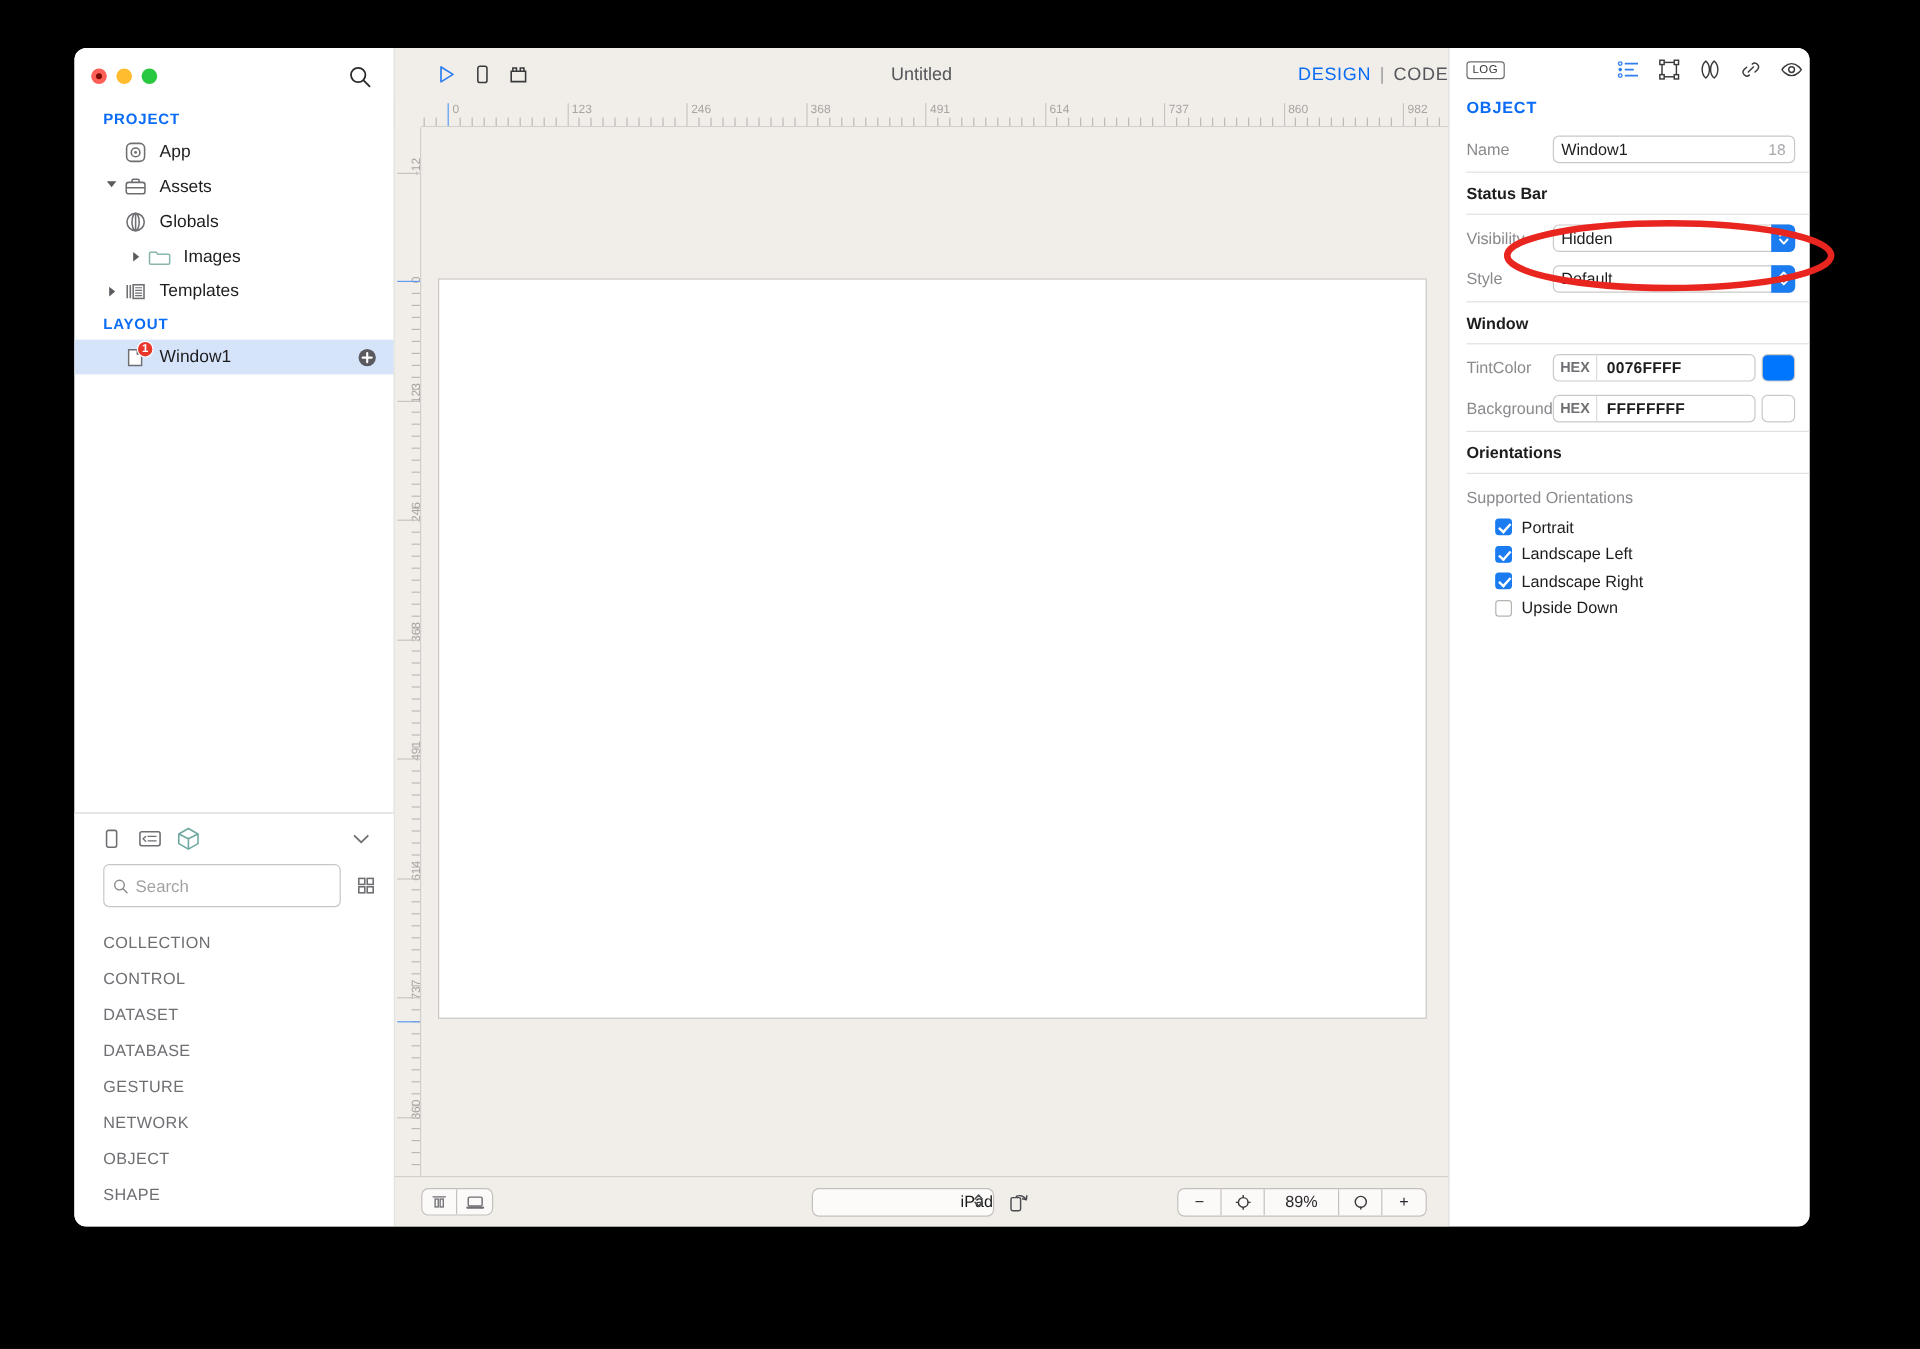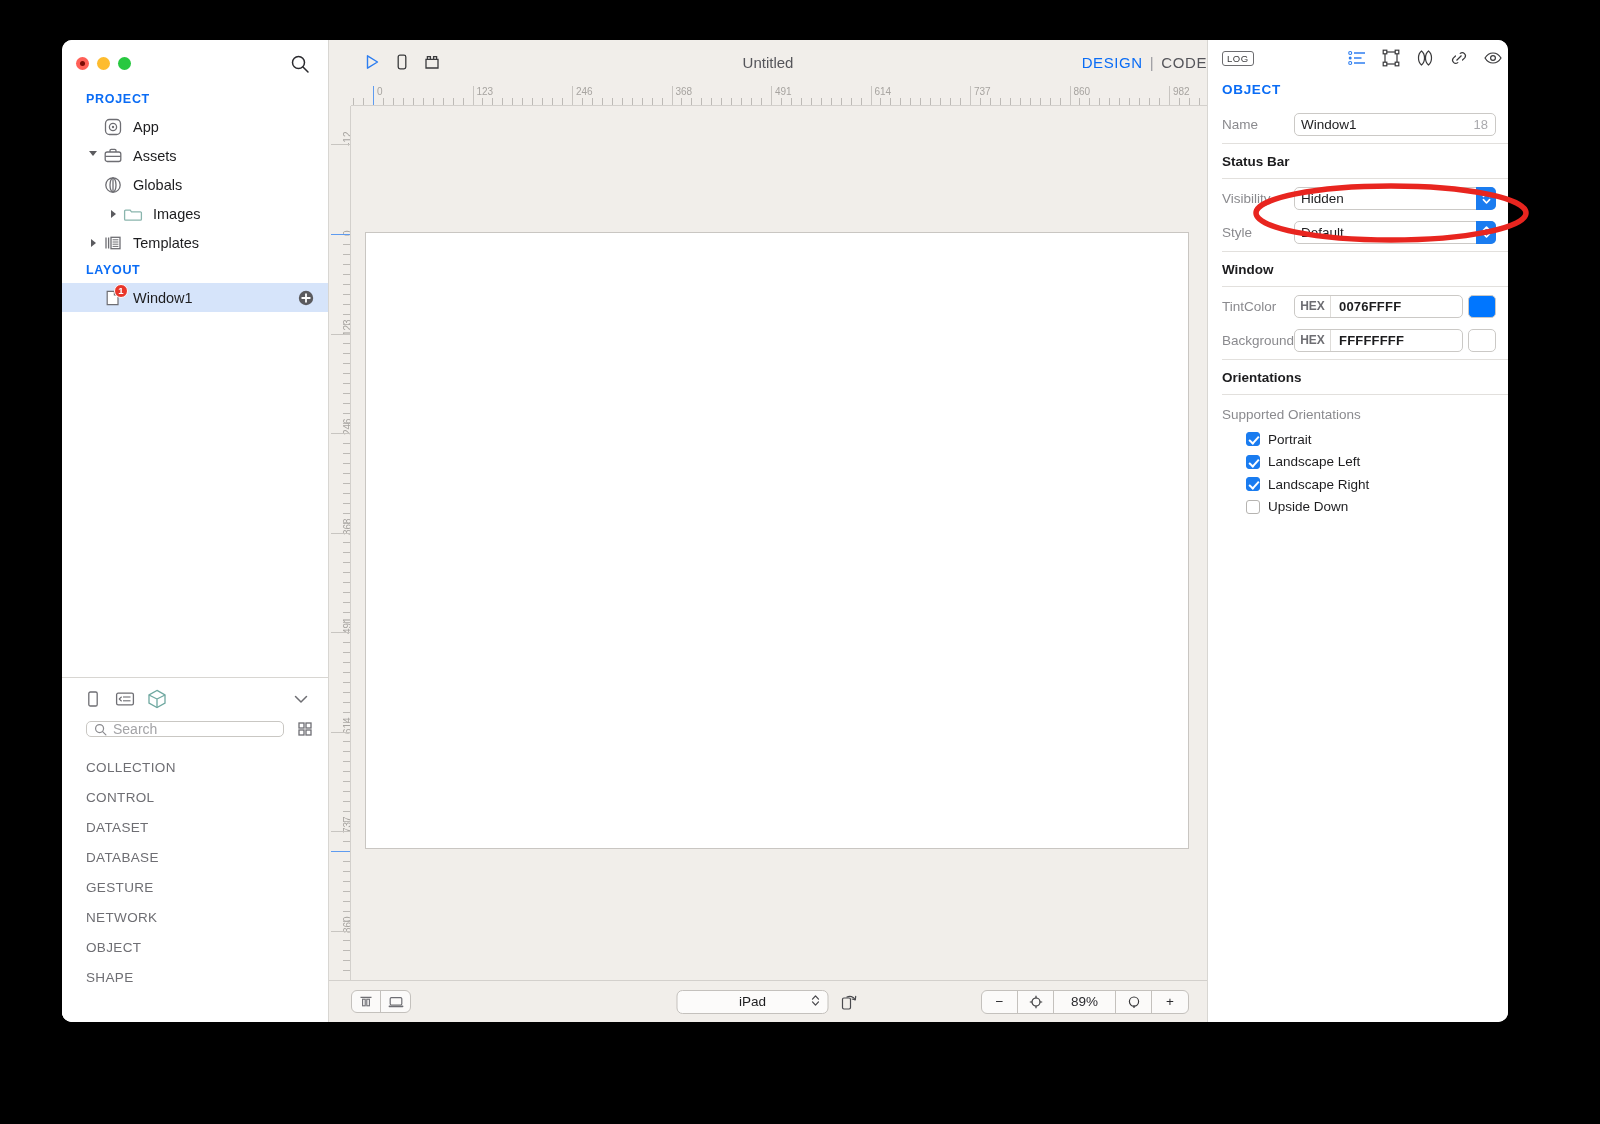--- a/index.html
+++ b/index.html
@@ -116,21 +116,21 @@
     cursor: pointer;
   }
   .lib-collapse {
     position: absolute; right: 18px; top: 12px;
     width: 18px; height: 18px; cursor: pointer;
   }
   .lib-search-row {
     display: flex; align-items: center; padding: 0 14px 0 24px;
   }
   .search-box {
-    flex: 1; height: 16px;
+    flex: 1; height: 36px;
     border: 1px solid #c9c7c3; border-radius: 5px;
     background: #fff; display: flex; align-items: center;
     padding: 0 7px;
   }
   .search-box .ph {
     font-size: 14px; color: #a3a3a6; margin-left: 6px;
   }
   .grid-toggle { width: 18px; height: 18px; margin-left: 12px; cursor: pointer; }
   .lib-list { padding: 14px 0 0 24px; }
   .lib-item {
@@ -217,21 +217,21 @@
     border-right: 1px solid #c4c1bd; cursor: pointer;
   }
   .seg > div:last-child { border-right: none; }
   .device-select {
     position: absolute; left: 50%; transform: translateX(-50%);
     display: flex; align-items: center;
   }
   .popup {
     width: 152px; height: 24px;
     background: #fcfbfa; border: 1px solid #c4c1bd; border-radius: 6px;
-    display: flex; align-items: center; justify-content: center;
+    display: flex; align-items: center; justify-content: flex-end;
     position: relative; font-size: 13.5px; color: #1d1d1f; cursor: pointer;
   }
   .popup .chev { position: absolute; right: 7px; top: 50%; transform: translateY(-50%); }
   .rotate-icon { width: 22px; height: 22px; margin-left: 9px; cursor: pointer; }
   .zoomgroup {
     position: absolute; right: 18px;
     display: flex; border: 1px solid #c4c1bd; border-radius: 6px;
     overflow: hidden; background: #fbfaf9; height: 24px;
     font-size: 13.5px; color: #2a2a2e;
   }

